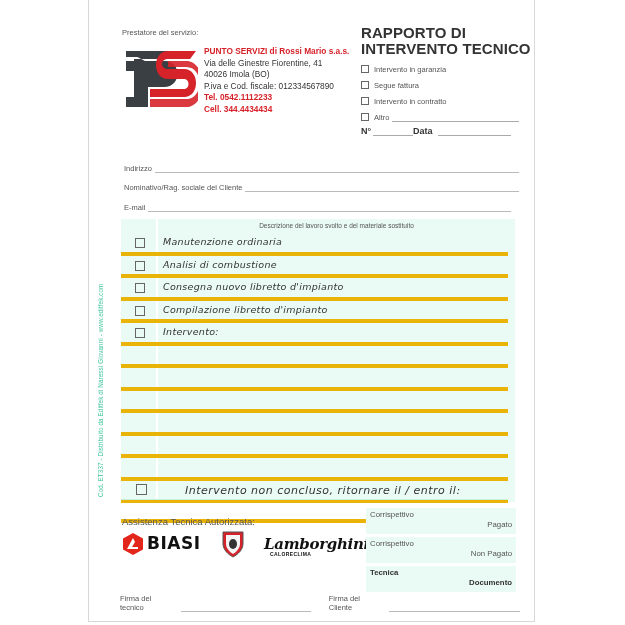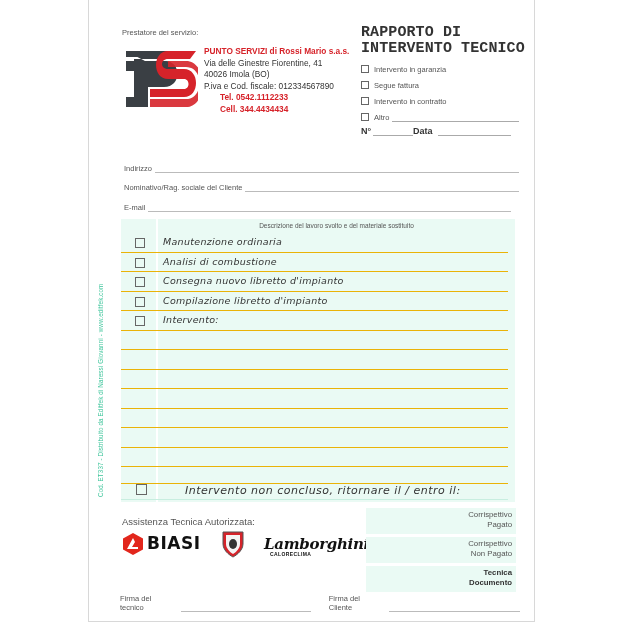--- a/index.html
+++ b/index.html
@@ -8,58 +8,58 @@
       font-family: "Liberation Sans", sans-serif; color: #333;
     }
     .paper {
       position: absolute; left: 88px; top: 0; width: 447px; height: 622px;
       background: #fff; border: 1px solid #d8d8d8; border-top: none; box-sizing: border-box;
     }
     .abs { position: absolute; }
     .provider-label { left: 122px; top: 28px; font-size: 7.5px; color: #555; }
     .logo { left: 124px; top: 47px; width: 74px; height: 62px; }
     .company { left: 204px; top: 46px; font-size: 8.3px; line-height: 11.5px; color: #333; }
-    .company .red { color: #d6232a; font-weight: bold; margin-left: 16px; }
+    .company .red { color: #d6232a; font-weight: bold; }
     .company .red-name { color: #d6232a; font-weight: bold; }
 
-    .title { left: 361px; top: 25px; font-size: 15px; font-weight: bold; line-height: 16px; color: #333; letter-spacing: 0.1px; font-family: Liberation Mono, monospace; }
+    .title { left: 361px; top: 25px; font-size: 15px; font-weight: bold; line-height: 16px; color: #333; letter-spacing: 0.1px; }
     .opts { left: 361px; top: 61px; }
     .opt { display: flex; align-items: center; height: 16px; font-size: 7.5px; color: #555; }
     .cb-sm { width: 6px; height: 6px; border: 1px solid #666; margin-right: 5px; box-sizing: content-box; }
     .altro-line { width: 127px; border-bottom: 1px solid #aaa; margin-left: 3px; height: 8px; }
     .numdata { left: 361px; top: 126px; font-size: 9px; font-weight: bold; color: #333; display: flex; align-items: flex-end; }
     .numdata .ln { border-bottom: 1px solid #aaa; height: 8px; display: inline-block; }
 
     .client-fields { left: 124px; top: 153px; width: 395px; }
     .cf-row { display: flex; align-items: flex-end; height: 19.5px; font-size: 7.5px; color: #555; }
     .cf-row .ln { flex: 1; border-bottom: 1px solid #bbb; margin-left: 3px; height: 6px; }
 
     .panel { left: 121px; top: 219px; width: 394px; height: 283px; background: #eafaf4; }
     .panel-sep { left: 156px; top: 219px; width: 2px; height: 283px; background: #ffffff; }
     .desc-header { left: 158px; top: 222px; width: 357px; text-align: center; font-size: 6.5px; color: #555; }
     .rows { left: 121px; top: 233px; width: 387px; }
-    .row { position: relative; height: 18.5px; border-bottom: 1px solid #eab308; }
+    .row { position: relative; height: 18.5px; border-bottom: 4px solid #eab308; }
     .row .cbx { position: absolute; left: 14px; top: 5px; width: 8px; height: 8px; border: 1px solid #666; background: transparent; }
     .row .txt { position: absolute; left: 42px; top: 3px; font-family: "DejaVu Sans", sans-serif; font-style: italic; font-size: 9.5px; color: #333; letter-spacing: 0.3px; }
     .row.blank { height: 18.5px; }
     .final-row { left: 121px; top: 480px; width: 387px; height: 19px; border-bottom: 1px solid #c8eee0; }
     .final-row .cbx { position: absolute; left: 15px; top: 4px; width: 9px; height: 9px; border: 1px solid #666; }
     .final-row .txt { position: absolute; left: 44px; top: 4px; font-family: "DejaVu Sans", sans-serif; font-style: italic; font-size: 11px; color: #333; letter-spacing: 0.5px; margin-left: 20px; }
 
     .assist-label { left: 122px; top: 516px; font-size: 9.5px; color: #555; }
     .biasi { left: 122px; top: 533px; display: flex; align-items: flex-start; }
     .biasi .hex { width: 22px; height: 22px; }
     .biasi .name { font-weight: bold; font-size: 17px; color: #111; margin-left: 3px; letter-spacing: 0.5px; font-family: "DejaVu Sans", sans-serif; }
     .lambo { left: 222px; top: 530px; display: flex; align-items: center; }
     .lambo .shield { width: 22px; height: 28px; }
     .lambo .brand { margin-left: 20px; position: relative; }
     .lambo .brand .script { font-family: "DejaVu Serif", serif; font-style: italic; font-weight: bold; font-size: 15px; color: #111; letter-spacing: -0.3px; }
     .lambo .brand .sub { position: absolute; left: 6px; top: 16px; font-size: 5px; font-weight: bold; color: #111; letter-spacing: 0.4px; }
 
-    .pay { left: 366px; top: 508px; width: 150px; text-align: right; }
+    .pay { left: 366px; top: 508px; width: 150px; }
     .pay-box { background: #eafaf4; margin-bottom: 3px; padding: 2px 4px 3px 4px; font-size: 7.8px; color: #555; line-height: 9.5px; height: 21px; box-sizing: content-box; }
     .pay-box .l2 { display: flex; align-items: flex-end; flex-direction: column; }
     .pay-box .ln { flex: 1; border-bottom: 1px solid #aaa; margin-left: 3px; height: 7px; }
     .pay-box.bold { font-weight: bold; color: #333; }
 
     .signs { left: 120px; top: 594px; width: 400px; display: flex; font-size: 7.5px; color: #555; }
     .sign { display: flex; align-items: flex-end; }
     .sign .ln { border-bottom: 1px solid #bbb; margin-left: 4px; height: 6px; }
 
     .vertical { left: 97px; top: 497px; transform-origin: 0 0; transform: rotate(-90deg); white-space: nowrap; font-size: 6.3px; color: #3cc49a; letter-spacing: 0.1px; }

